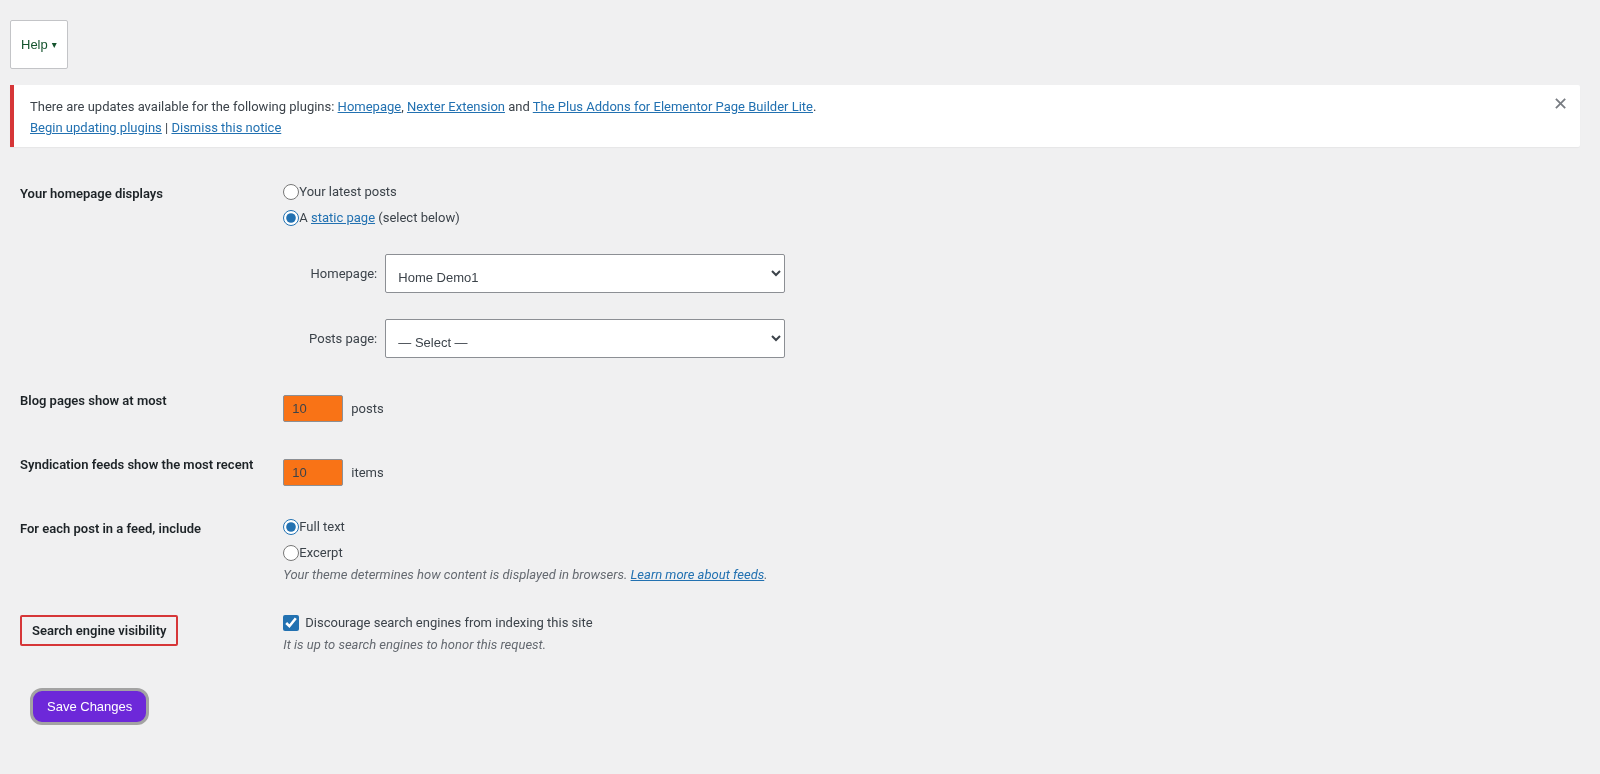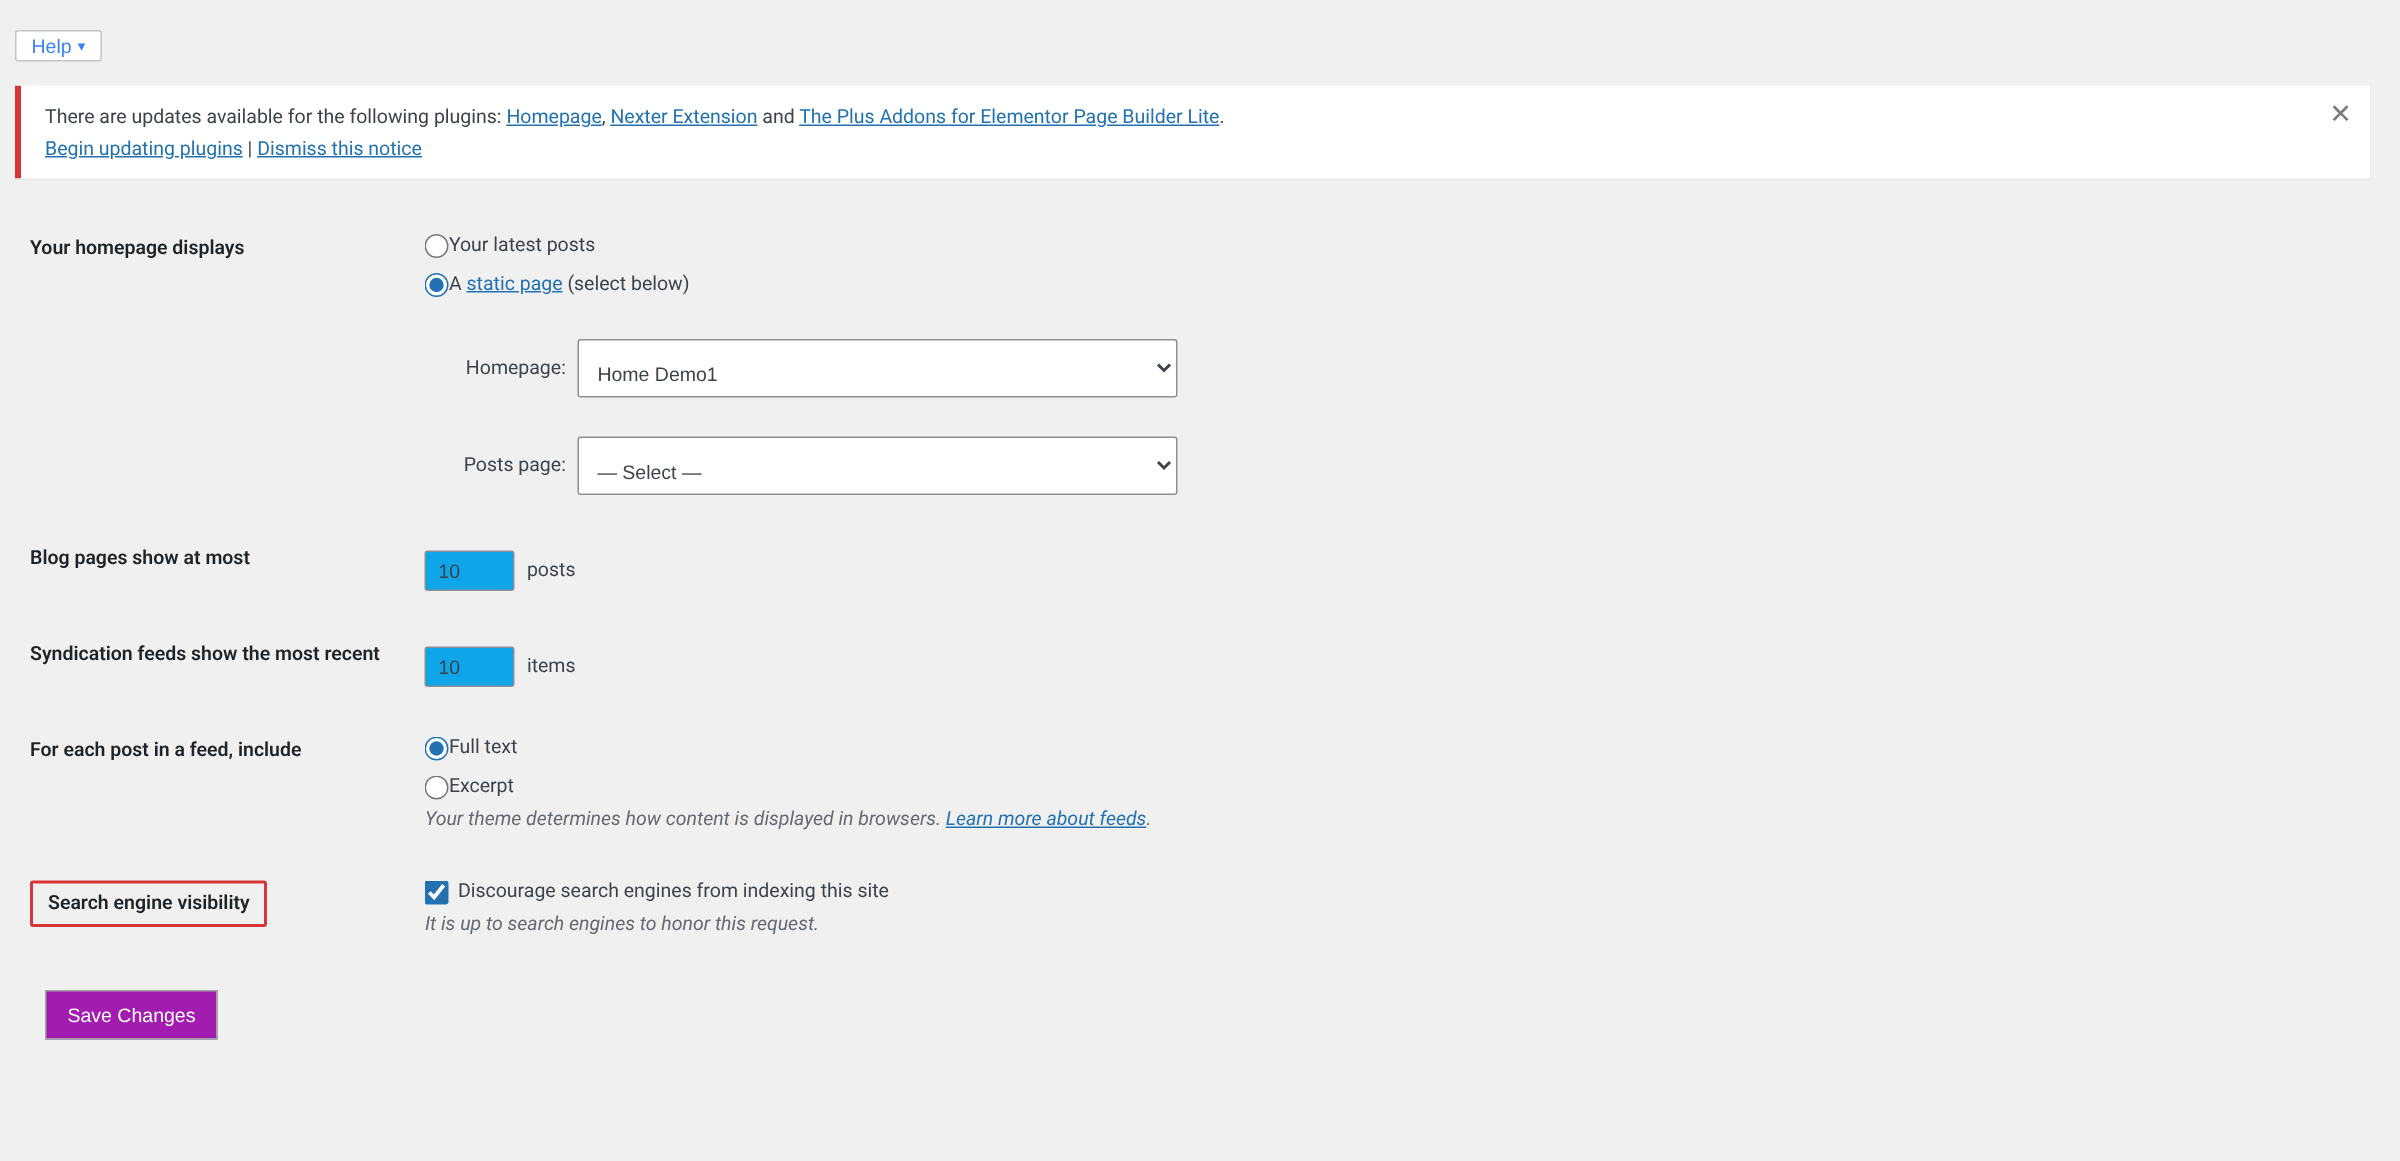--- a/index.html
+++ b/index.html
@@ -23,24 +23,24 @@
     .page-title {
       font-size: 23px;
       font-weight: 400;
       color: #1d2327;
       line-height: 1.3;
     }
     .help-button {
       background: #fff;
       border: 1px solid #c3c4c7;
       border-radius: 2px;
-      padding: 2px 10px;
+      padding: 16px 10px;
       font-size: 13px;
       cursor: pointer;
-      color: #3b82f6;
+      color: #14532d;
       display: flex;
       align-items: center;
       gap: 4px;
     }
     .help-button::after {
       content: '▾';
       font-size: 10px;
     }
 
     
@@ -172,21 +172,21 @@
       gap: 8px;
       margin-top: 4px;
     }
     .number-input {
       width: 60px;
       padding: 5px 8px;
       border: 1px solid #8c8f94;
       border-radius: 2px;
       font-size: 13px;
       color: #3c434a;
-      background: #0ea5e9;
+      background: #f97316;
     }
     .unit-label {
       font-size: 13px;
       color: #3c434a;
     }
 
     
     .checkbox-item {
       display: flex;
       align-items: flex-start;
@@ -204,24 +204,24 @@
       margin-top: 6px;
       font-style: italic;
     }
     .help-text a {
       color: #2271b1;
       text-decoration: underline;
     }
 
     
     .save-button {
-      background: #a21caf;
+      background: #6d28d9;
       color: #fff;
-      border: 1px solid #a3a3a3;
-      border-radius: 0;
+      border: 3px solid #a3a3a3;
+      border-radius: 12px;
       padding: 8px 14px;
       font-size: 13px;
       font-weight: 500;
       cursor: pointer;
       margin-top: 10px;
       margin-left: 10px;
     }
 
     
     .settings-row td {

